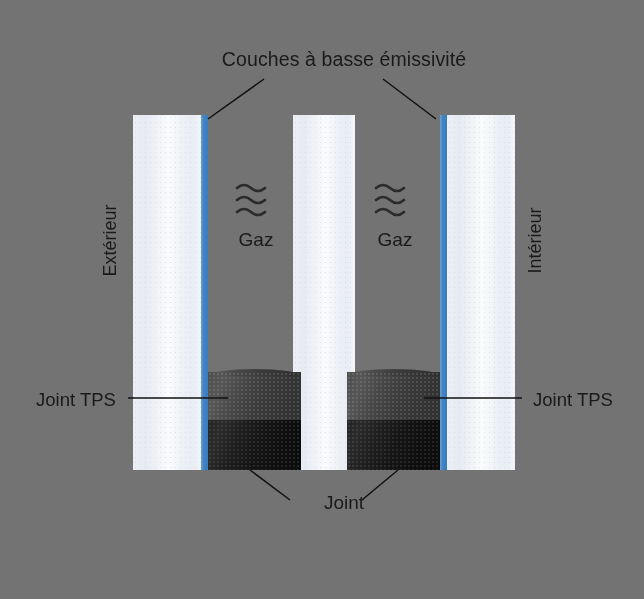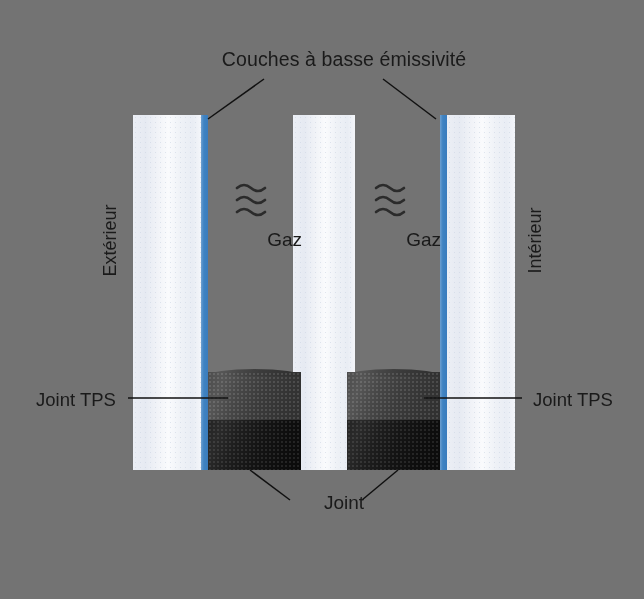--- a/index.html
+++ b/index.html
@@ -127,21 +127,21 @@
   }
   #title-lowe {
     top: 48px;
     left: 0; right: 0;
     text-align: center;
     font-size: 19.5px;
     letter-spacing: .1px;
   }
   .gas-label {
     font-size: 19px;
-    text-align: right;
+    text-align: center;
     width: 92px;
   }
   #gas-label-left  { top: 229px; left: 210px; }
   #gas-label-right { top: 229px; left: 349px; }
 
   .gas-waves {
     position: absolute;
     width: 92px;
     height: 42px;
     z-index: 6;

